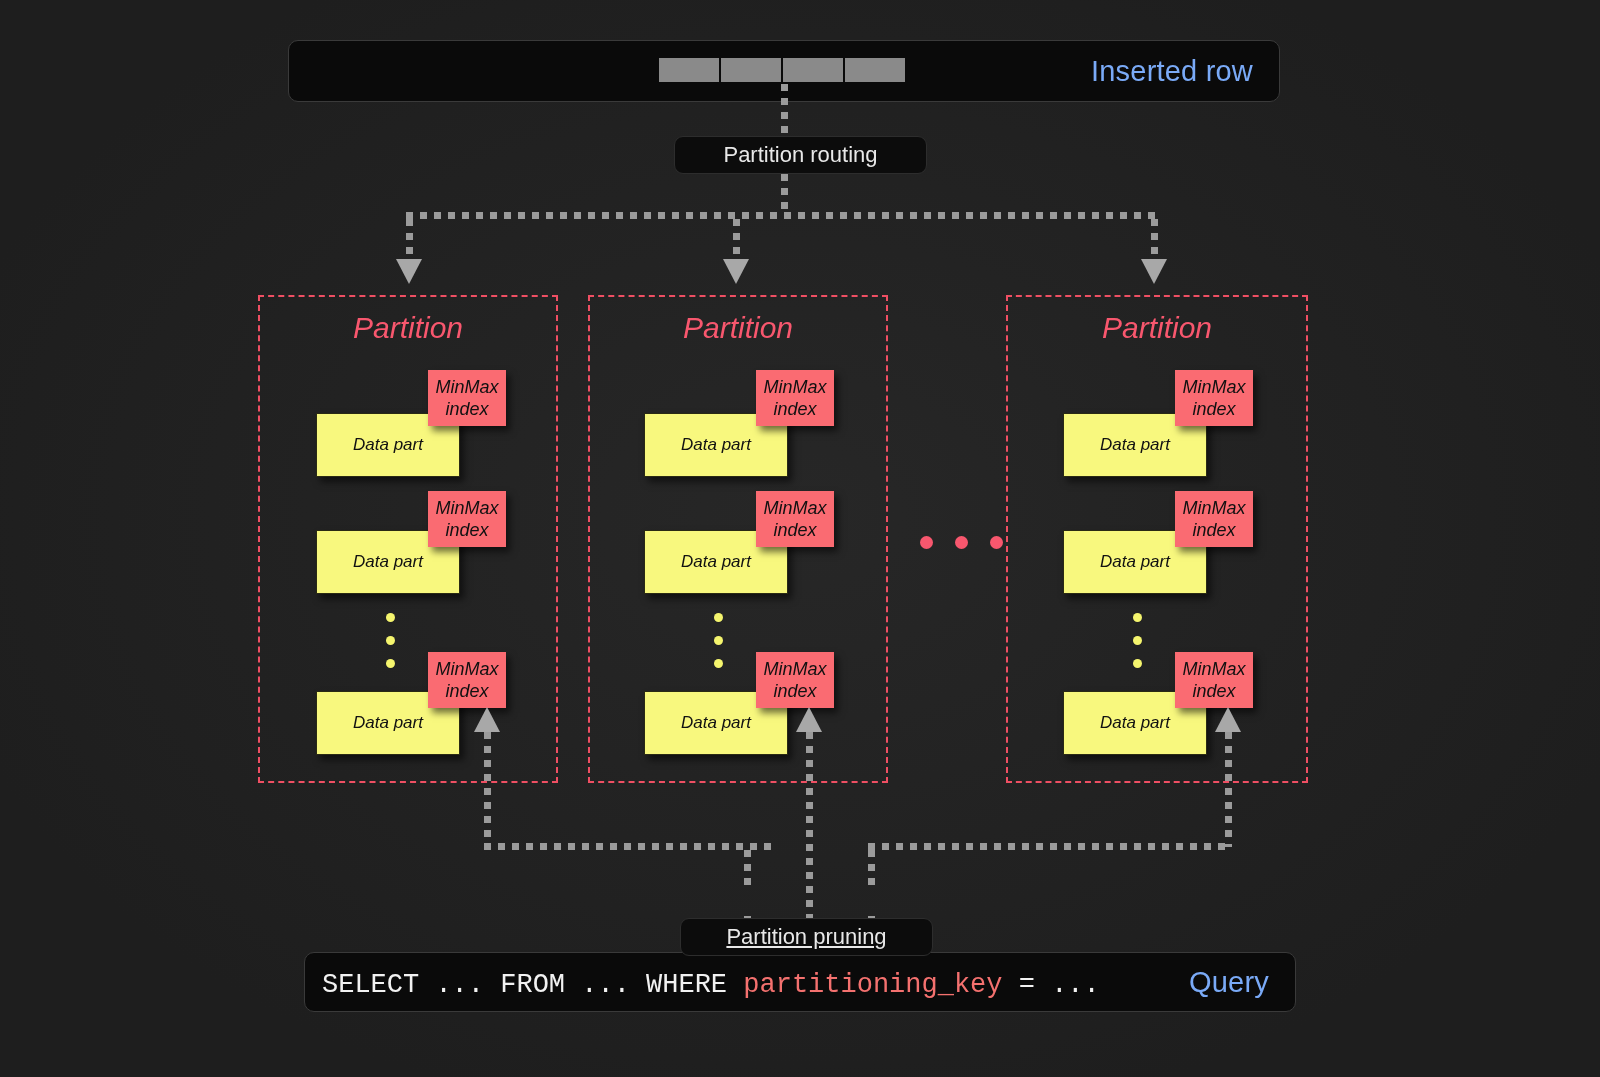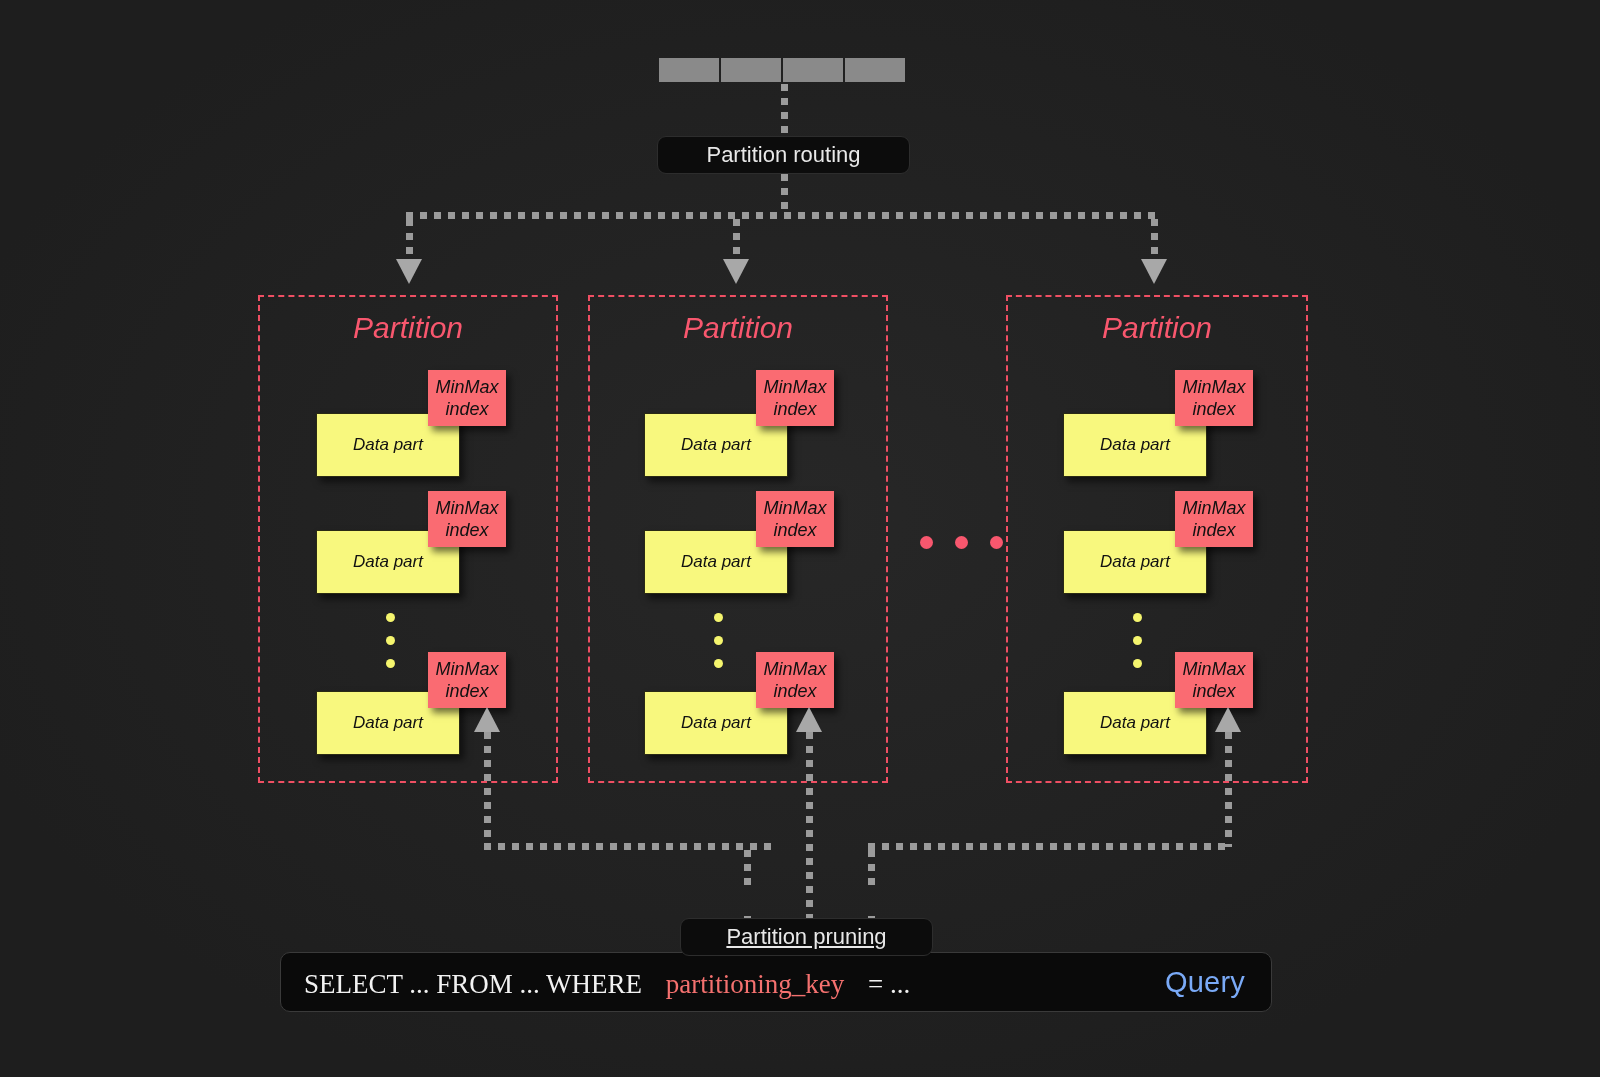--- a/index.html
+++ b/index.html
@@ -23,21 +23,21 @@
     box-sizing: border-box;
     border-radius: 10px;
     background: #0a0a0a;
     border: 1px solid #3a3a3a;
   }
   #inserted-row-bar {
     left: 288px; top: 40px;
     width: 992px; height: 62px;
   }
   #query-bar {
-    left: 280px; top: 952px;
+    left: 304px; top: 952px;
     width: 992px; height: 60px;
   }
   .bar-label {
     position: absolute;
     right: 26px;
     top: 50%;
     transform: translateY(-50%);
     color: #7aaaf7;
     font-size: 29px;
     letter-spacing: .2px;
@@ -51,50 +51,49 @@
     gap: 2px;
   }
   #row-cells .cell {
     width: 60px; height: 24px;
     background: #8a8a8a;
   }
 
   
   #query-text {
     position: absolute;
-    left: 304px;
+    left: 322px;
     top: 952px;
     height: 65px;
     display: flex;
     align-items: center;
-    font-family: Liberation Serif, serif;
+    font-family: Liberation Mono, monospace;
     font-size: 27px;
     color: #f2f2f2;
     white-space: pre;
     letter-spacing: 0px;
-    gap: 17px;
   }
   #query-text .kw { color: #f2f2f2; }
   #query-text .key { color: #f4716f; }
 
   
   .step {
     position: absolute;
     box-sizing: border-box;
     background: #0c0c0c;
     border-radius: 9px;
     color: #e8e8e8;
     font-size: 22px;
     display: flex;
     align-items: center;
     justify-content: center;
     border: 1px solid #2d2d2d;
     z-index: 6;
   }
-  #partition-routing { left: 657px; top: 136px; width: 253px; height: 38px; }
+  #partition-routing { left: 674px; top: 136px; width: 253px; height: 38px; }
   #partition-pruning { left: 680px; top: 918px; width: 253px; height: 38px; text-decoration: underline; }
 
   
   .dv, .dh {
     position: absolute;
     z-index: 2;
   }
   .dv { 
     width: 7px;
     background-image: linear-gradient(to bottom, #9b9b9b 0 7px, transparent 7px 14px);
@@ -191,20 +190,23 @@
     border-radius: 50%;
     background: #f8576e;
     display: block;
   }
 </style>
 </head>
 <body>
 
 <div id="stage">
 
+  <div class="bar" id="inserted-row-bar">
+    <span class="bar-label">Inserted row</span>
+  </div>
 
   <div id="row-cells">
     <span class="cell"></span>
     <span class="cell"></span>
     <span class="cell"></span>
     <span class="cell"></span>
   </div>
 
   <div class="dv" style="left:781px; top:84px; height:54px;"></div>
 

